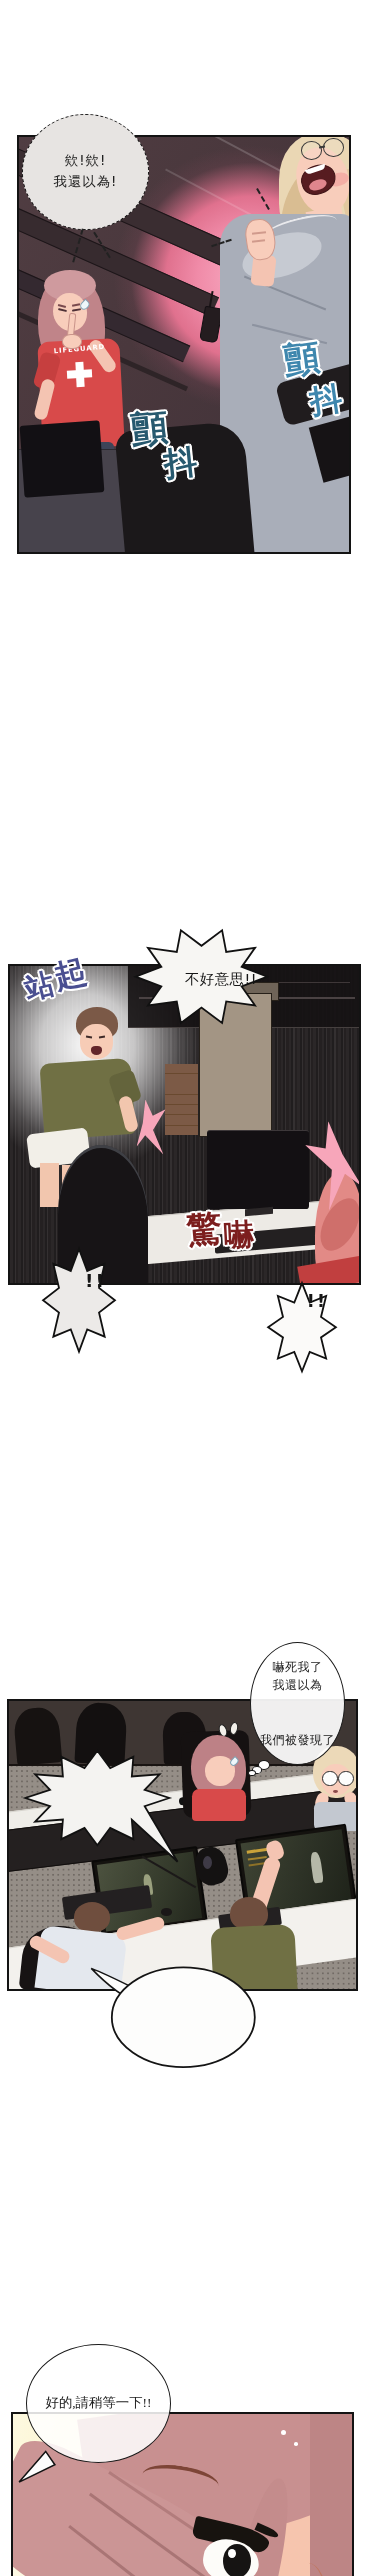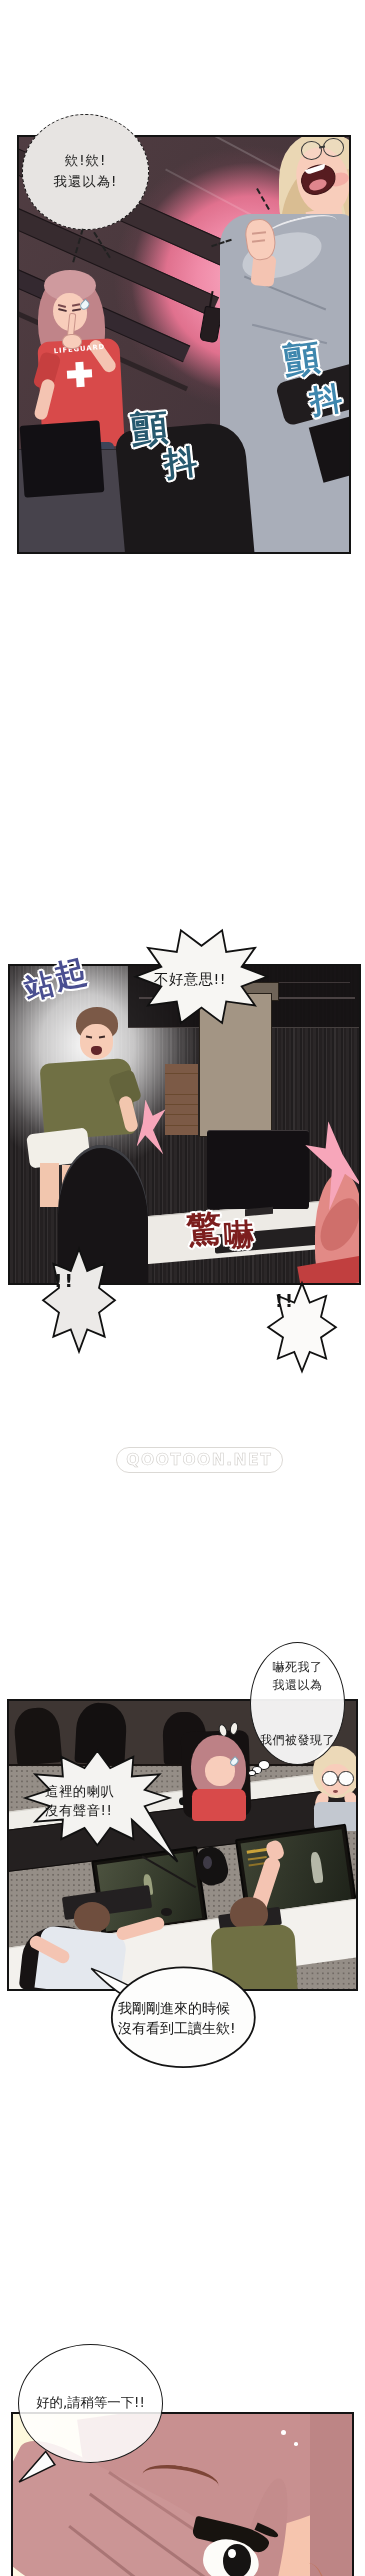--- a/index.html
+++ b/index.html
@@ -10,21 +10,21 @@
   .bubble{position:absolute;box-sizing:border-box;border:1.5px solid #1a1a1a;border-radius:50%;
           display:flex;flex-direction:column;align-items:center;justify-content:center;
           text-align:center;z-index:6;}
   .dashedb{border-style:dashed;border-width:1.8px;}
   .btxt{color:#1b1b1b;letter-spacing:1px;line-height:1.55;font-weight:500;}
   .sfx{position:absolute;font-weight:700;z-index:5;line-height:1;}
   .ow{text-shadow:-1.5px -1.5px 0 #fff,1.5px -1.5px 0 #fff,-1.5px 1.5px 0 #fff,1.5px 1.5px 0 #fff,
       -2.1px 0 0 #fff,2.1px 0 0 #fff,0 -2.1px 0 #fff,0 2.1px 0 #fff;}
   .dtail{position:absolute;z-index:6;border-left:2.1px dashed #222;}
   .svgb{position:absolute;z-index:6;overflow:visible;}
-  .svgtxt{position:absolute;z-index:7;text-align:left;color:#161616;font-weight:500;}
+  .svgtxt{position:absolute;z-index:7;text-align:right;color:#161616;font-weight:500;}
   .wm-pill{display:inline-block;padding:3.1px 9.3px;border:1px solid #dad7d3;border-radius:17.5px;
            background:rgba(255,255,255,0.55);color:#ffffff;-webkit-text-stroke:0.6px #cfccc8;
            font-weight:700;font-size:15.5px;letter-spacing:1.5px;}
   .teardrop{border-radius:0 50% 50% 50%;transform:rotate(45deg);}
 </style>
 </head>
 <body>
 
 <div id="page">
 
@@ -158,23 +158,20 @@
   <svg class="svgb" style="left:41px;top:1246px;" width="76" height="111" viewBox="0 0 148 215">
     <polygon points="144,105 113,129 124,176 90,162 74,205 58,162 24,176 35,129 4,105 35,81 24,34 58,48 74,5 90,48 124,34 113,81" fill="#eceae8" stroke="#111111" stroke-width="3.5"></polygon>
   </svg>
   <div class="svgtxt" style="left:54px;top:1270px;width:52px;font-size:18.5px;font-weight:700;letter-spacing:2.1px;">!!</div>
 
   <svg class="svgb" style="left:266px;top:1281px;" width="72" height="95" viewBox="0 0 140 185">
     <polygon points="136,90 107,110 117,151 85,138 70,176 55,138 23,151 33,110 4,90 33,70 23,29 55,42 70,4 85,42 117,29 107,70" fill="#fbfaf9" stroke="#111111" stroke-width="3.5"></polygon>
   </svg>
   <div class="svgtxt" style="left:275px;top:1291px;width:52px;font-size:17.5px;font-weight:700;letter-spacing:2.1px;">!!</div>
 
-  <div class="a" style="left:116px;top:1447px;width:144px;text-align:center;z-index:7;opacity:0.95;">
-    <span class="wm-pill">QOOTOON.NET</span>
-  </div>
 
   <div class="panel" style="left:7.2px;top:1699px;width:351px;height:292px;background-color:#958e87;
               background-image:radial-gradient(rgba(58,52,48,0.45) 0.6px,rgba(0,0,0,0) 0.7px);background-size:5.2px 5.2px;">
     <div class="a" style="left:0;top:0;width:351px;height:63px;background:#3e3633;border-bottom:2.1px solid #191412;"></div>
     <div class="a" style="left:6.2px;top:7.2px;width:45px;height:56px;background:#161211;border-radius:44% 44% 4.1px 4.1px;transform:rotate(-5deg);"></div>
     <div class="a" style="left:67px;top:2.1px;width:50px;height:61px;background:#131010;border-radius:44% 44% 4.1px 4.1px;transform:rotate(3deg);"></div>
     <div class="a" style="left:154px;top:11.3px;width:43px;height:52px;background:#151111;border-radius:44% 44% 4.1px 4.1px;transform:rotate(-2deg);"></div>
 
     <div class="a" style="left:-12.4px;top:88px;width:392px;height:23px;background:#efede8;border-top:1.5px solid #d6d3cd;transform:rotate(-7deg);"></div>
     <div class="a" style="left:-12.4px;top:106px;width:392px;height:40px;background:#242020;border-top:1.5px solid #110e0d;border-bottom:1.5px solid #110e0d;transform:rotate(-7deg);"></div>
@@ -236,33 +233,25 @@
     <div class="btxt" style="font-size:12px;letter-spacing:0.5px;">我還以為</div>
     <div class="btxt" style="font-size:12px;letter-spacing:0.5px;margin-top:36px;">我們被發現了</div>
   </div>
   <div class="a" style="left:258px;top:1760px;width:10.3px;height:7.7px;background:#fff;border:1.5px solid #141414;border-radius:50%;z-index:6;"></div>
   <div class="a" style="left:252px;top:1766px;width:7.7px;height:5.7px;background:#fff;border:1.5px solid #141414;border-radius:50%;z-index:6;"></div>
   <div class="a" style="left:248px;top:1770px;width:5.7px;height:4.1px;background:#fff;border:1.3px solid #141414;border-radius:50%;z-index:6;"></div>
 
   <svg class="svgb" style="left:19.6px;top:1744px;" width="165" height="126" viewBox="0 0 320 245">
     <polygon points="290,105 242,121 306,229 217,147 220,185 175,163 150,197 125,163 80,185 83,147 29,151 58,121 10,105 58,89 29,59 83,63 80,25 125,47 150,13 175,47 220,25 217,63 271,59 242,89" fill="#f4f3f1" stroke="#111111" stroke-width="3.5"></polygon>
   </svg>
-  <div class="svgtxt" style="left:45px;top:1782px;width:103px;font-size:13.4px;line-height:1.45;letter-spacing:0.5px;">
-    <div>這裡的喇叭</div>
-    <div>沒有聲音!!</div>
-  </div>
 
   <svg class="svgb" style="left:82px;top:1962px;" width="180" height="111" viewBox="0 0 350 215">
     <path d="M 96,48 Q 44,22 18,12 Q 66,62 112,82 Z" fill="#fdfdfc" stroke="#141414" stroke-width="3"></path>
     <ellipse cx="197" cy="107" rx="139" ry="97" fill="#fdfdfc" stroke="#141414" stroke-width="3.5"></ellipse>
   </svg>
-  <div class="svgtxt" style="left:118px;top:1998px;width:134px;font-size:14px;line-height:1.45;">
-    <div>我剛剛進來的時候</div>
-    <div>沒有看到工讀生欸!</div>
-  </div>
 
   <div class="panel" style="left:11.3px;top:2412px;width:343px;height:362px;background:linear-gradient(105deg,#fdf9e0 0%,#fcf0bf 35%,#f8e0a2 70%,#f5d28a 100%);">
     <div class="a" style="left:-41px;top:72px;width:268px;height:36px;background:rgba(255,255,252,0.55);transform:rotate(14deg);filter:blur(5.2px);"></div>
     <div class="a" style="left:-46px;top:155px;width:289px;height:41px;background:rgba(255,255,250,0.5);transform:rotate(2deg);filter:blur(6.2px);"></div>
 
     <div class="a" style="left:129px;top:62px;width:216px;height:300px;background:#f6c5ae;border-radius:46% 30% 0 24%;"></div>
 
     <div class="a" style="left:72px;top:-15.5px;width:289px;height:134px;background:#c89090;border-radius:0 0 46% 40%;transform:rotate(-8deg);"></div>
     <div class="a" style="left:15.5px;top:15.5px;width:330px;height:134px;background:#cb9595;border-radius:20% 80% 60% 40%;transform:rotate(27deg);transform-origin:left top;"></div>
     <div class="a" style="left:297px;top:0;width:46px;height:362px;background:#bd8585;"></div>
@@ -278,21 +267,21 @@
     <div class="a" style="left:180px;top:110px;width:77px;height:21.6px;background:#17130f;border-radius:4.1px 70% 15.5px 10.3px;transform:rotate(13deg);"></div>
     <div class="a" style="left:242px;top:113px;width:24px;height:8.2px;background:#17130f;border-radius:0 60% 60% 0;transform:rotate(24deg);"></div>
     <div class="a" style="left:190px;top:126px;width:56px;height:43px;background:#fdfcf9;border-radius:46% 54% 50% 50%;transform:rotate(10deg);"></div>
     <div class="a" style="left:210px;top:130px;width:28px;height:34px;background:#161413;border-radius:50%;"></div>
     <div class="a" style="left:215px;top:135px;width:8.2px;height:9.3px;background:#ffffff;border-radius:50%;"></div>
 
     <div class="a" style="left:289px;top:149px;width:24px;height:67px;border-right:2.6px solid #c1765f;border-radius:0 90% 80% 0 / 0 70% 40% 0;transform:rotate(2deg);"></div>
 
   </div>
 
-  <div class="bubble" style="left:18px;top:2344px;width:145px;height:119px;background:rgba(255,255,255,0.86);border-width:1.8px;">
+  <div class="bubble" style="left:26px;top:2344px;width:145px;height:119px;background:rgba(255,255,255,0.86);border-width:1.8px;font-family:Liberation Serif, serif;">
     <div class="btxt" style="font-size:13.4px;letter-spacing:0;">好的,請稍等一下!!</div>
   </div>
   <svg class="svgb" style="left:14.4px;top:2448px;" width="46" height="39" viewBox="0 0 90 75">
     <path d="M 62,6 L 10,66 L 80,32 Z" fill="#fdfdfd" stroke="#131313" stroke-width="3"></path>
   </svg>
 
 </div>
 
 
 </body></html>

